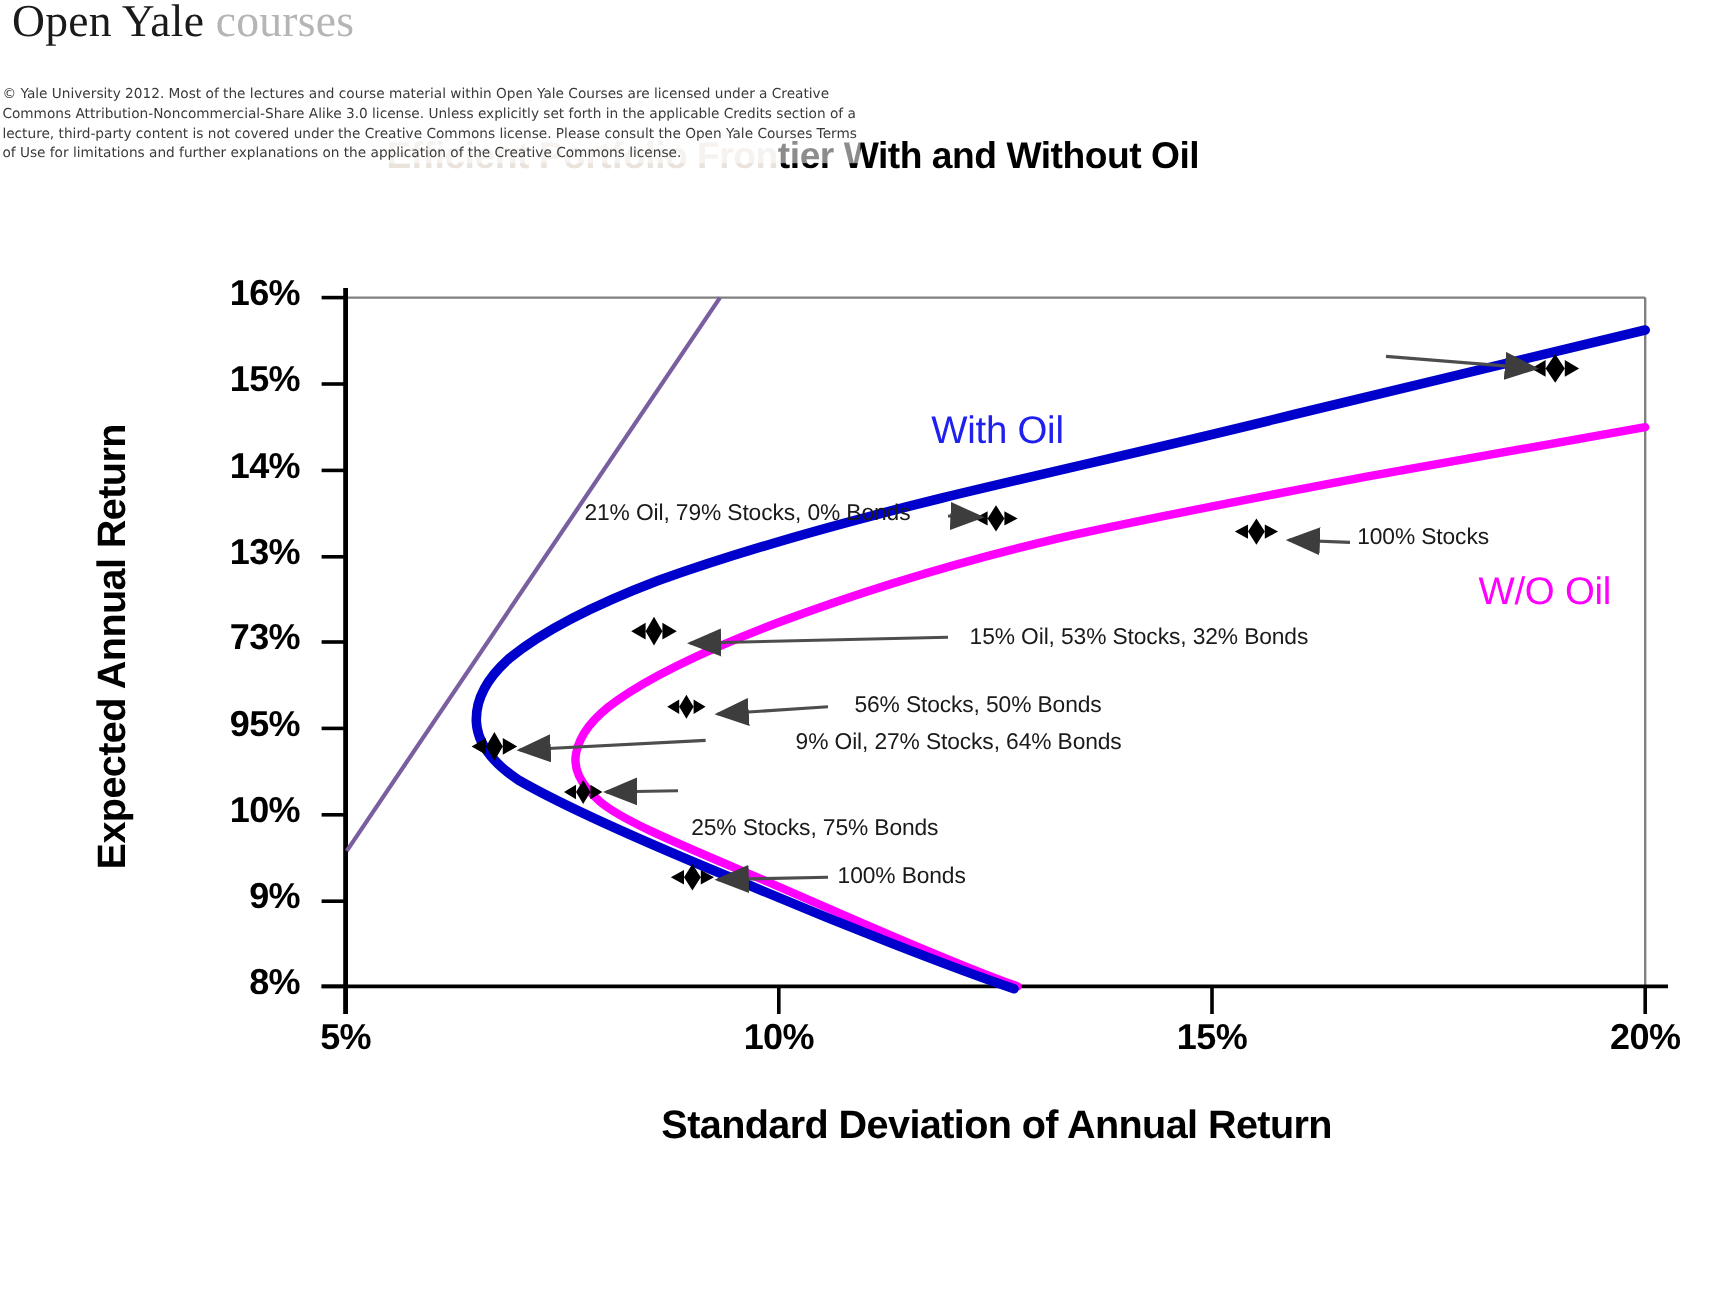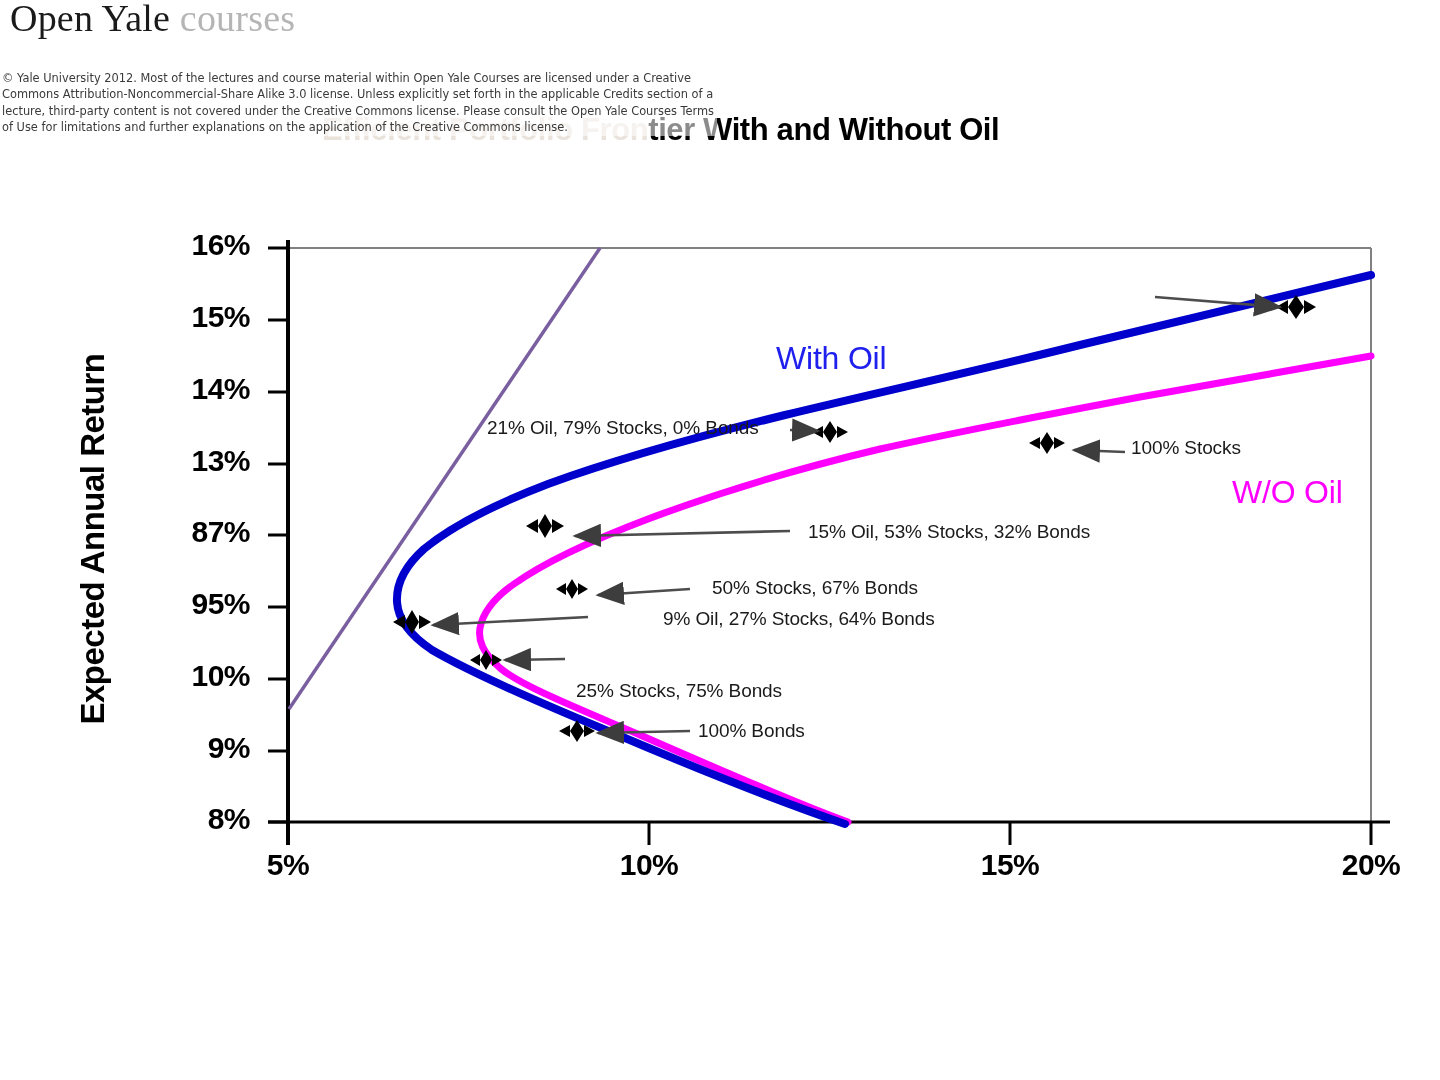--- a/index.html
+++ b/index.html
@@ -222,39 +222,40 @@
       <line x1="790" y1="531" x2="575" y2="536" marker-end="url(#arrowL)"></line>
       <line x1="690" y1="589" x2="598" y2="595" marker-end="url(#arrowL)"></line>
       <line x1="588" y1="617" x2="433" y2="625" marker-end="url(#arrowL)"></line>
       <line x1="565" y1="659" x2="505" y2="660" marker-end="url(#arrowL)"></line>
       <line x1="690" y1="731" x2="598" y2="733" marker-end="url(#arrowL)"></line>
     </g>
   </svg>
 
   <div class="axis-title" id="ylabel">Expected Annual Return</div>
 
+  <div class="axis-title" id="xlabel">Standard Deviation of Annual Return</div>
 
   <div class="tick-label ytick" style="left:140px; top:228px;">16%</div>
   <div class="tick-label ytick" style="left:140px; top:300px;">15%</div>
   <div class="tick-label ytick" style="left:140px; top:372px;">14%</div>
   <div class="tick-label ytick" style="left:140px; top:444px;">13%</div>
-  <div class="tick-label ytick" style="left:140px; top:515px;">87%</div>
+  <div class="tick-label ytick" style="left:140px; top:515px;">73%</div>
   <div class="tick-label ytick" style="left:140px; top:587px;">95%</div>
   <div class="tick-label ytick" style="left:140px; top:659px;">10%</div>
   <div class="tick-label ytick" style="left:140px; top:731px;">9%</div>
   <div class="tick-label ytick" style="left:140px; top:802px;">8%</div>
 
   <div class="tick-label xtick" style="left:228px;  top:848px;">5%</div>
   <div class="tick-label xtick" style="left:589px;  top:848px;">10%</div>
   <div class="tick-label xtick" style="left:950px;  top:848px;">15%</div>
   <div class="tick-label xtick" style="left:1311px; top:848px;">20%</div>
 
   <div class="series-label" id="label-with-oil">With Oil</div>
   <div class="series-label" id="label-wo-oil">W/O Oil</div>
 
   <div class="annotation" style="left:487px;  top:417px;">21% Oil, 79% Stocks, 0% Bonds</div>
   <div class="annotation" style="left:1131px; top:437px;">100% Stocks</div>
   <div class="annotation" style="left:808px;  top:521px;">15% Oil, 53% Stocks, 32% Bonds</div>
-  <div class="annotation" style="left:712px;  top:577px;">50% Stocks, 67% Bonds</div>
+  <div class="annotation" style="left:712px;  top:577px;">56% Stocks, 50% Bonds</div>
   <div class="annotation" style="left:663px;  top:608px;">9% Oil, 27% Stocks, 64% Bonds</div>
   <div class="annotation" style="left:576px;  top:647px;margin-top:33px;">25% Stocks, 75% Bonds</div>
   <div class="annotation" style="left:698px;  top:720px;">100% Bonds</div>
 </div>
 
 </body></html>

